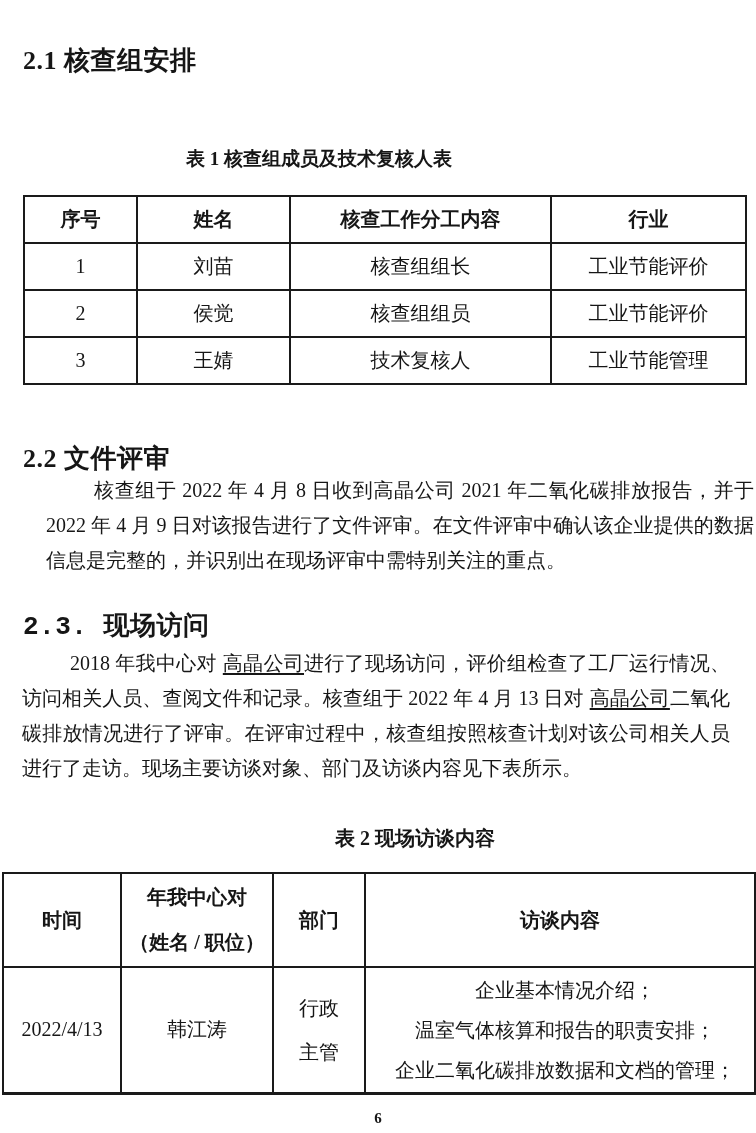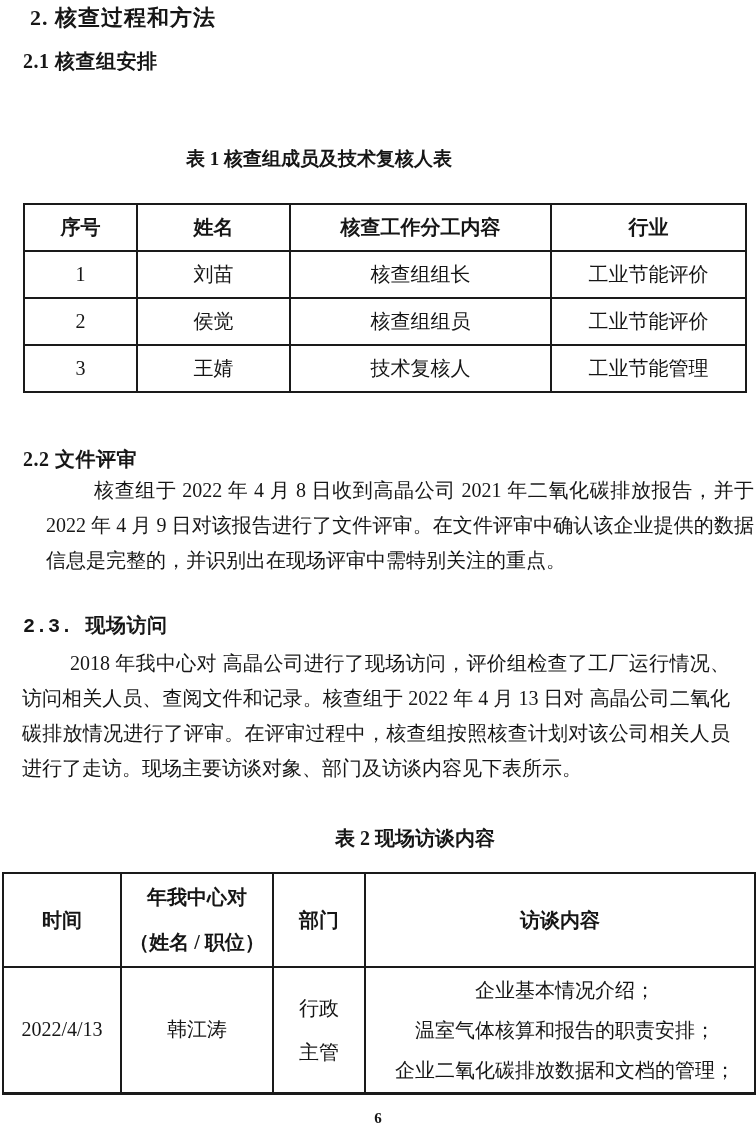--- a/index.html
+++ b/index.html
@@ -11,54 +11,54 @@
     color:#161616;
     overflow:hidden;
   }
   .abs{position:absolute;}
   .h1{
     left:30px;top:5px;
     font-size:22px;font-weight:700;line-height:26px;
     letter-spacing:1px;
   }
   .h2{
-    font-size:20px;font-weight:700;line-height:24px;
+    font-size:26px;font-weight:700;line-height:24px;
     left:23px;letter-spacing:0.5px;
   }
   .h2-21{top:49px;}
   .h2-22{top:447px;}
   .h2-23{top:615px;font-family:Liberation Mono, monospace;}
   .para{
     left:22px;width:708px;
     font-size:20px;line-height:35px;
     text-align:justify;
     text-indent:48px;
   }
   .p1{top:93px;text-align:left;}
   .p22{top:473px;margin-left:24px;}
   .p23{top:646px;}
-  .u{text-underline-offset:3px;text-decoration-thickness:1.5px;margin-left:6px;}
+  .u{text-decoration:underline;text-underline-offset:3px;text-decoration-thickness:1.5px;margin-left:6px;}
   .caption{
     font-weight:700;font-size:19px;line-height:24px;
     text-align:center;
   }
   .caption1{left:0;width:638px;top:147px;}
   .caption2{left:75px;width:680px;top:826px;font-size:20px;}
   table{border-collapse:collapse;table-layout:fixed;}
   td,th{
     border:2px solid #1a1a1a;
     padding:0;
     font-size:20px;
     text-align:center;
     vertical-align:middle;
     font-weight:400;
     overflow:hidden;
   }
   th{font-weight:700;}
-  .t1{left:23px;top:203px;width:722px;}
+  .t1{left:23px;top:195px;width:722px;}
   .t1 .r-head{height:47px;}
   .t1 .r-data{height:47px;}
   .t2{left:2px;top:872px;width:752px;}
   .t2 .r-head{height:94px;}
   .t2 .r-data{height:126px;}
   .t2 td.content-cell{
     text-align:center;
     padding-left:10px;
     line-height:40px;
   }
@@ -69,21 +69,20 @@
     left:0;width:756px;top:1108px;
     text-align:center;
     font-size:15px;line-height:20px;font-weight:700;
   }
 </style>
 </head>
 <body>
 
 <div class="page">
 
-  <div class="abs h1">2. 核查过程和方法</div>
 
   <div class="abs h2 h2-21">2.1 核查组安排</div>
 
 
   <div class="abs caption caption1">表 1 核查组成员及技术复核人表</div>
 
   <table class="abs t1">
     <colgroup>
       <col style="width:113px">
         <col style="width:153px">

